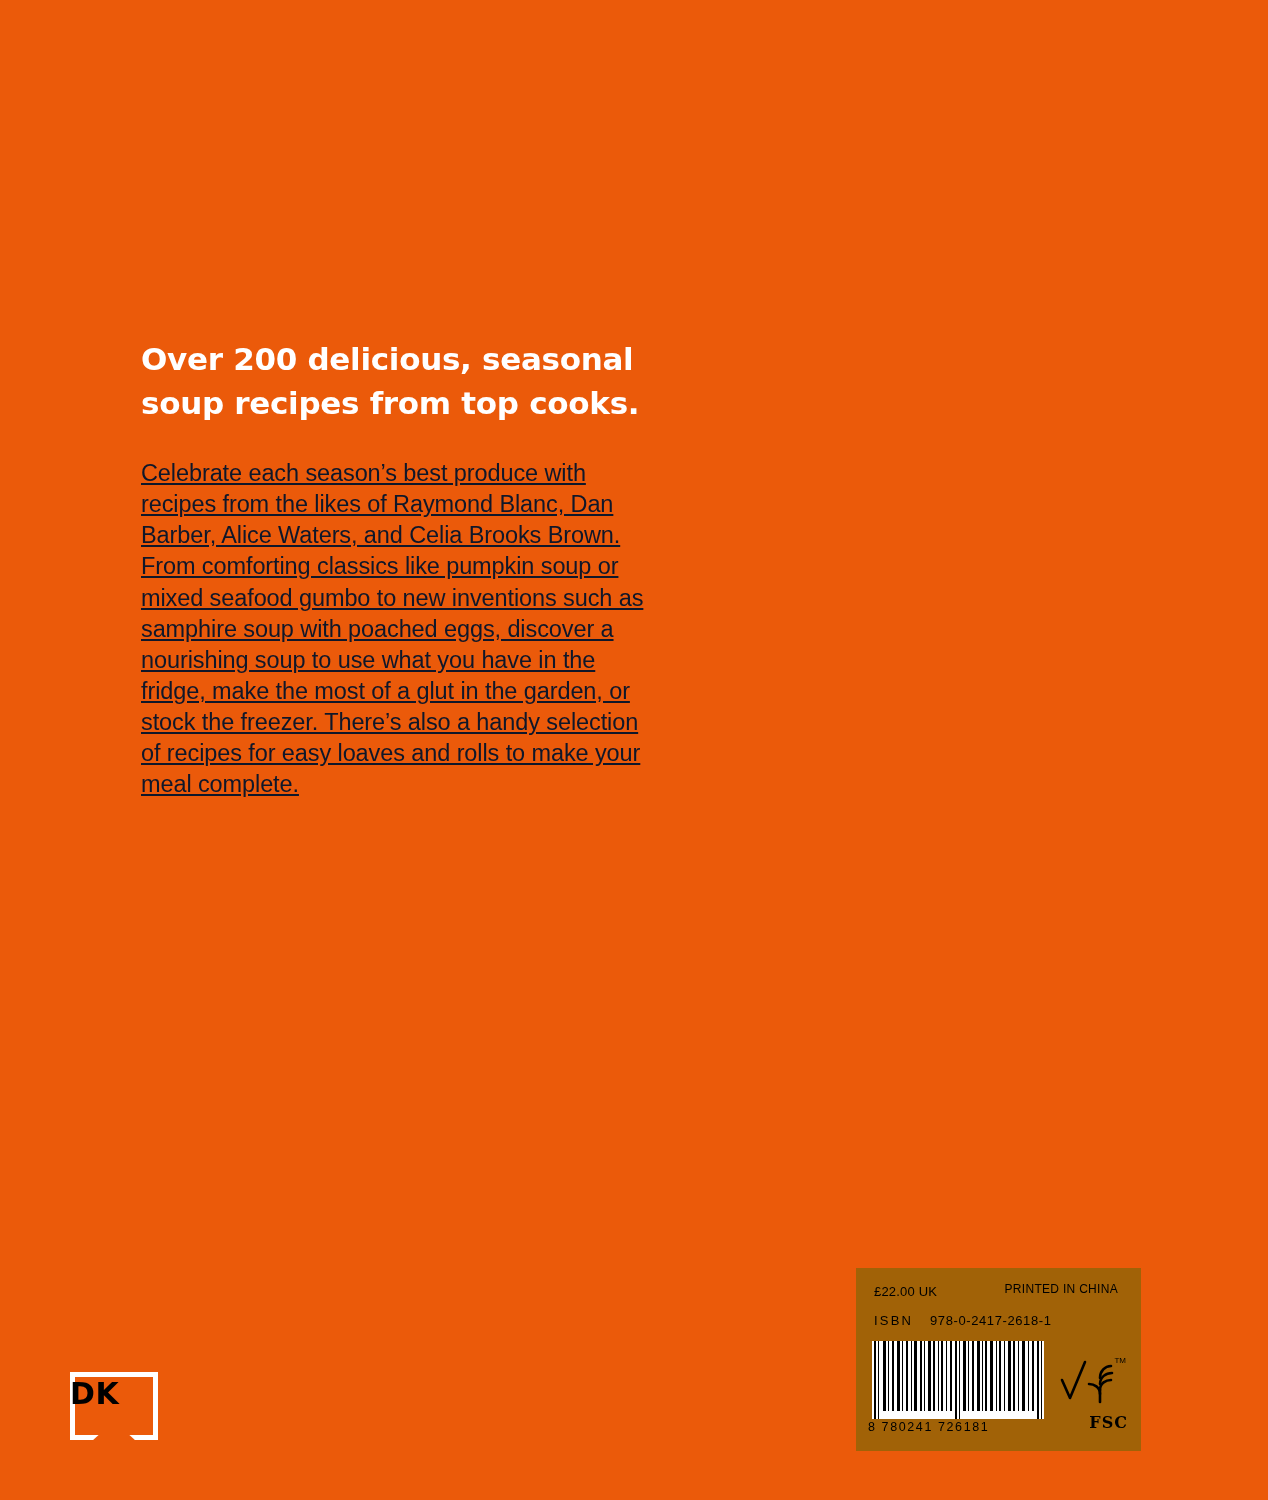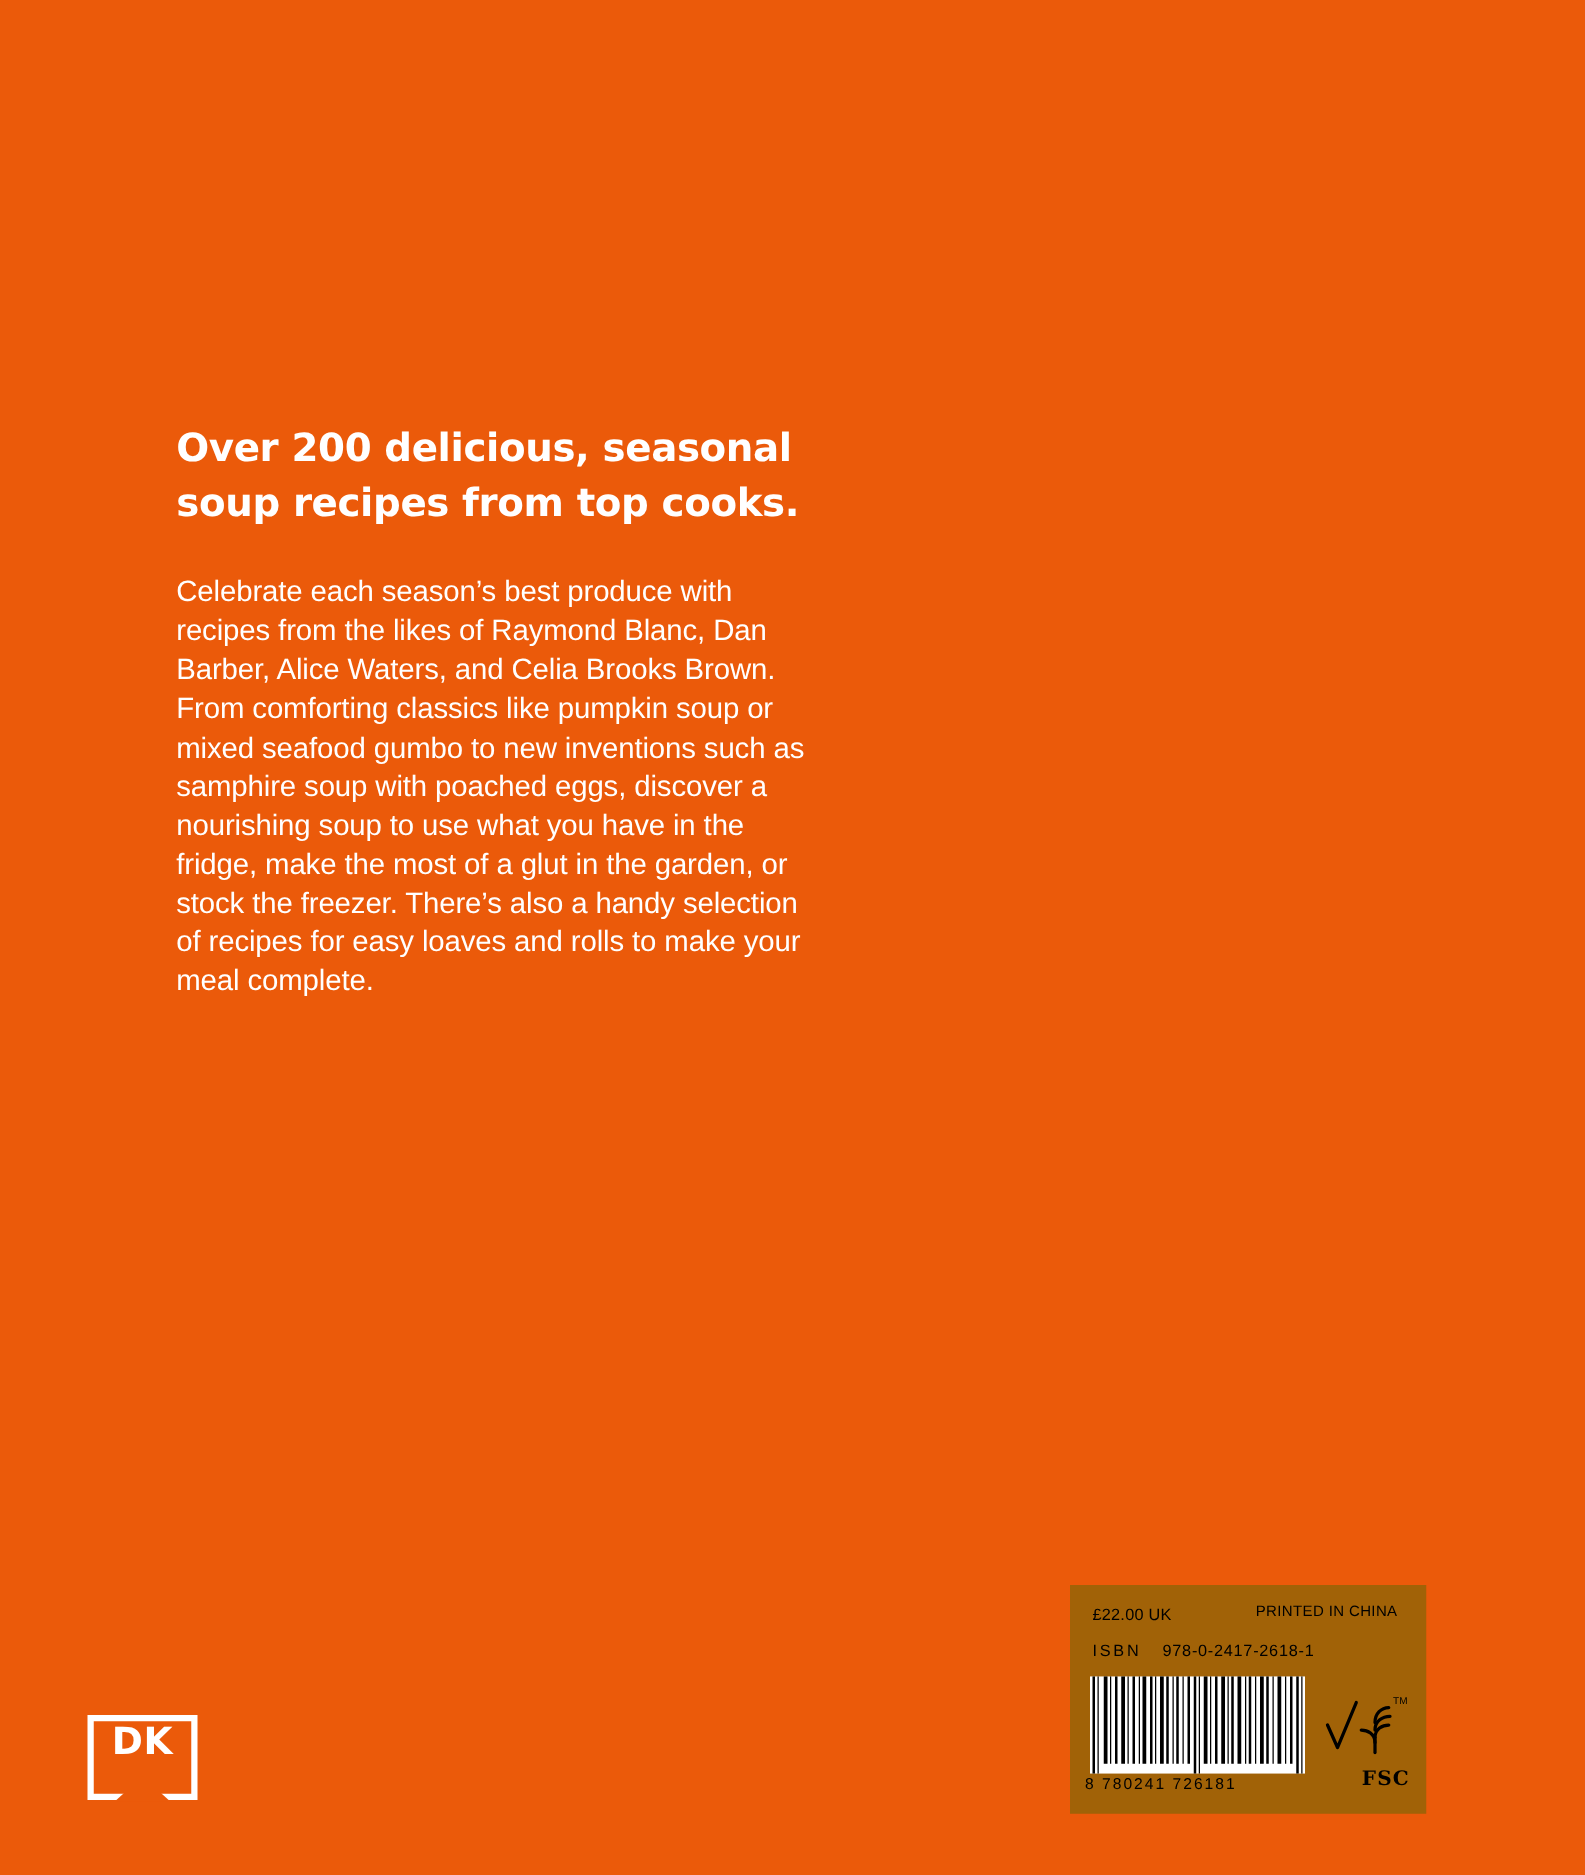--- a/index.html
+++ b/index.html
@@ -28,48 +28,49 @@
     font-weight: bold;
     font-size: 31px;
     line-height: 1.42;
     letter-spacing: -0.3px;
   }
   .blurb {
     position: absolute;
     left: 141px;
     top: 458px;
     width: 510px;
-    color: #ffffff;
+    color: #0f172a;
     font-family: "Liberation Sans", sans-serif;
     font-weight: 400;
     font-size: 23.5px;
     line-height: 1.325;
     letter-spacing: -0.1px;
+    text-decoration: underline;
   }
   
   .dk-logo {
     position: absolute;
     left: 70px;
     top: 1372px;
     width: 88px;
     height: 68px;
   }
   .dk-logo .dk-box {
     position: absolute;
     inset: 0;
     border: 5px solid #ffffff;
     box-sizing: border-box;
   }
   .dk-logo .dk-text {
     position: absolute;
     left: 0;
     right: 0;
     top: 4px;
-    text-align: center;
-    color: #ffffff;
+    text-align: left;
+    color: #000000;
     font-family: "DejaVu Sans", sans-serif;
     font-weight: bold;
     font-size: 30px;
     letter-spacing: 0.5px;
   }
   .dk-logo .dk-notch {
     position: absolute;
     left: 50%;
     bottom: -1px;
     transform: translateX(-50%);

